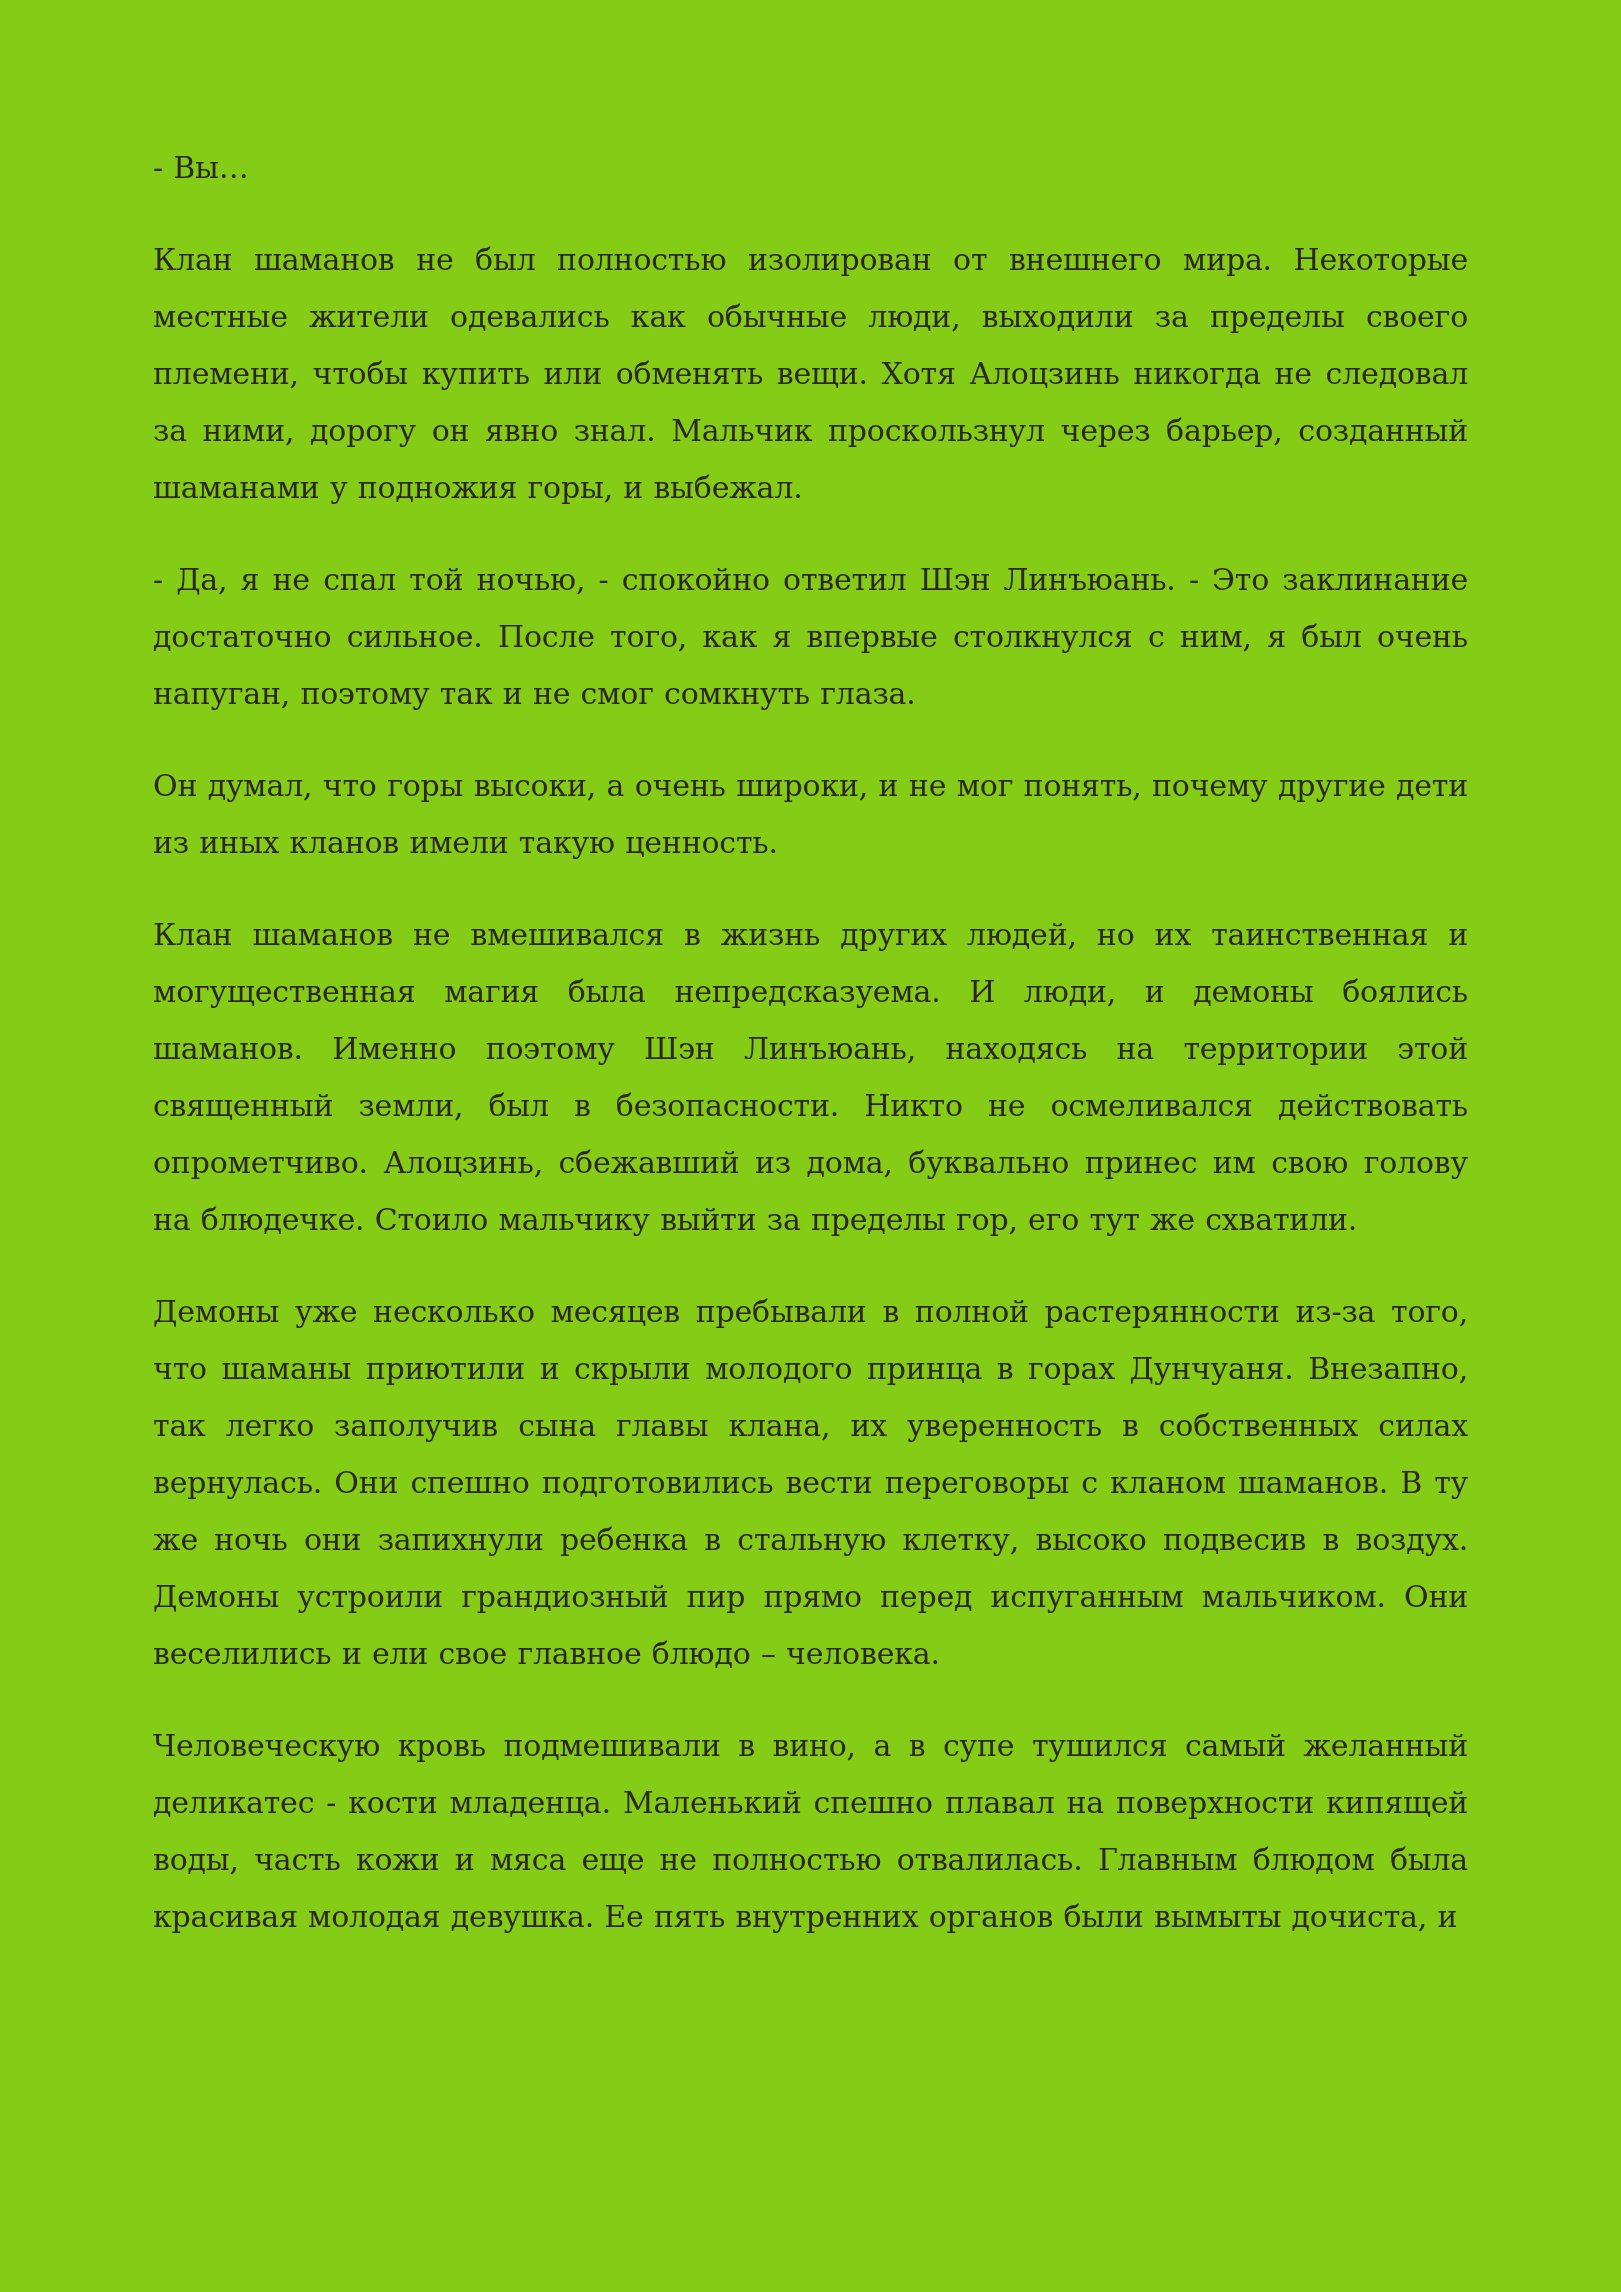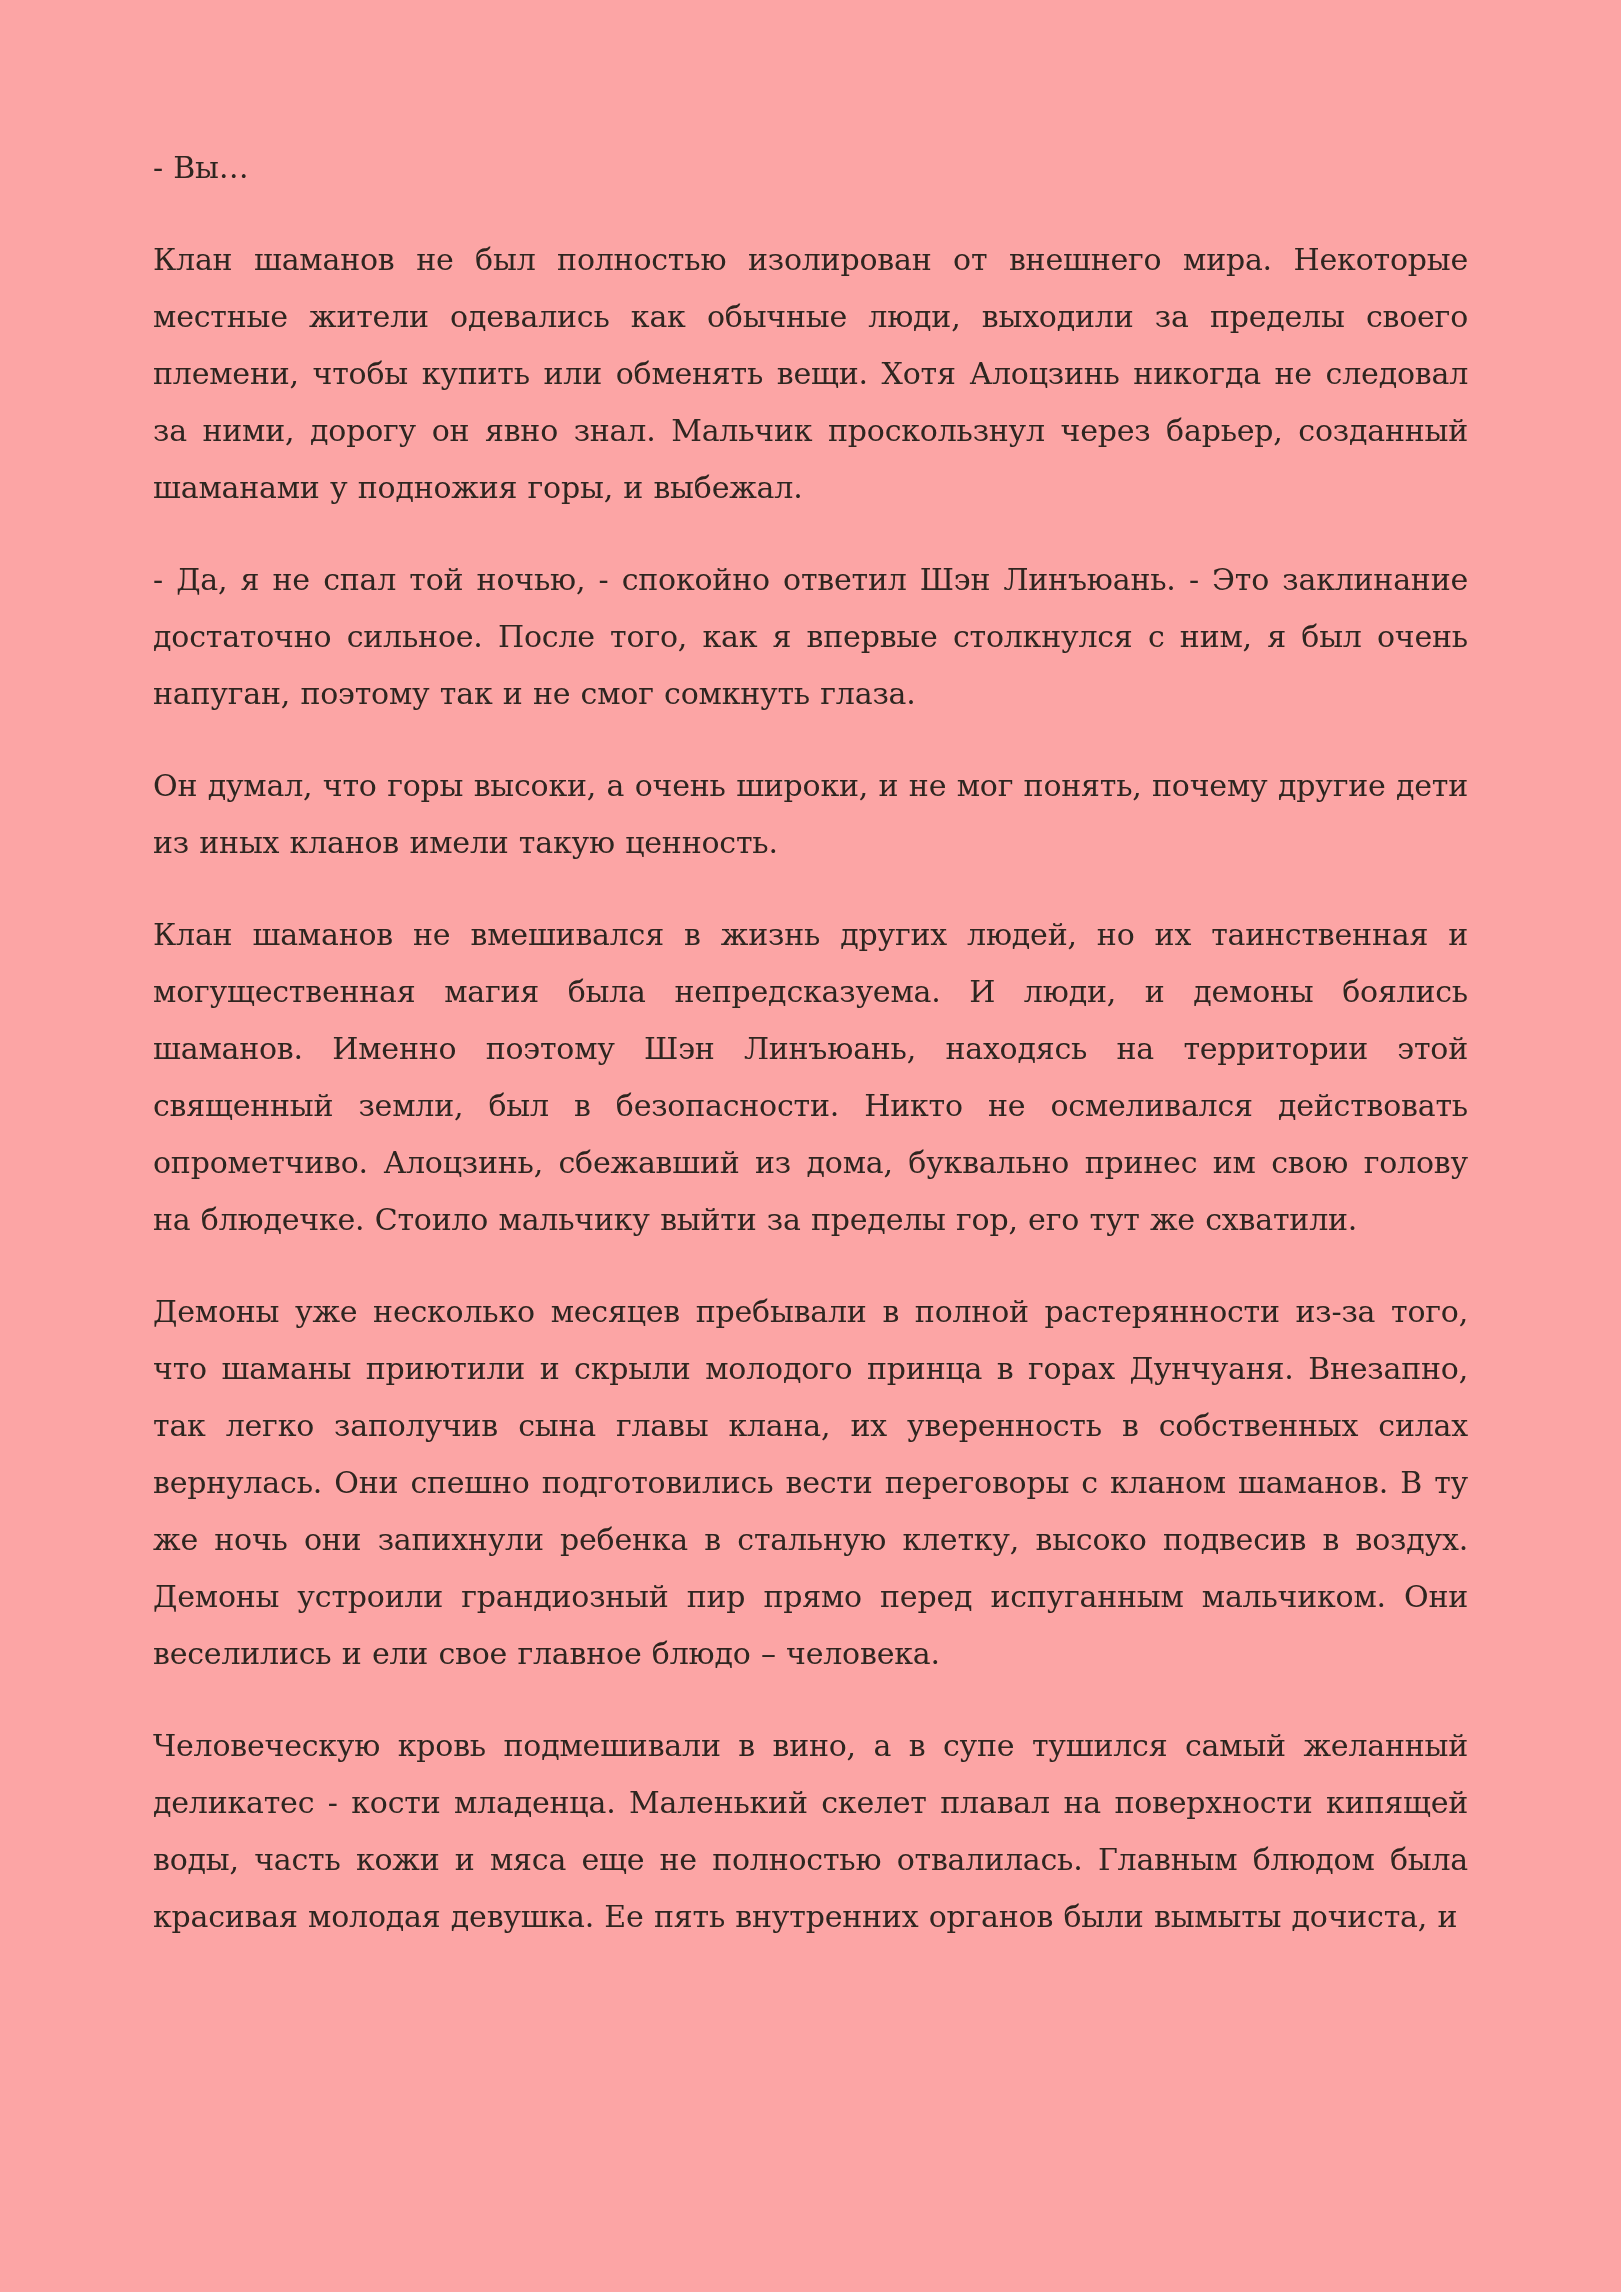--- a/index.html
+++ b/index.html
@@ -10,21 +10,21 @@
     width: 1621px;
     height: 2293px;
     background: #fbe8da;
     overflow: hidden;
   }
   .page {
     box-sizing: border-box;
     width: 1621px;
     height: 2293px;
     padding: 139px 153px 12px 153px;
-    background: #fca5a5;
+    background: #84cc16;
   }
   .text-column p {
     margin: 0 0 35px 0;
     font-family: "DejaVu Serif", "Liberation Serif", serif;
     font-size: 30px;
     line-height: 57px;
     color: #2e2620;
     text-align: justify;
     letter-spacing: -0.2px;
     hyphens: none;
@@ -35,16 +35,16 @@
 <body>
 
 <div class="page">
   <div class="text-column">
     <p>- Вы…</p>
     <p>Клан шаманов не был полностью изолирован от внешнего мира. Некоторые местные жители одевались как обычные люди, выходили за пределы своего племени, чтобы купить или обменять вещи. Хотя Алоцзинь никогда не следовал за ними, дорогу он явно знал. Мальчик проскользнул через барьер, созданный шаманами у подножия горы, и выбежал.</p>
     <p>- Да, я не спал той ночью, - спокойно ответил Шэн Линъюань. - Это заклинание достаточно сильное. После того, как я впервые столкнулся с ним, я был очень напуган, поэтому так и не смог сомкнуть глаза.</p>
     <p>Он думал, что горы высоки, а очень широки, и не мог понять, почему другие дети из иных кланов имели такую ценность.</p>
     <p>Клан шаманов не вмешивался в жизнь других людей, но их таинственная и могущественная магия была непредсказуема. И люди, и демоны боялись шаманов. Именно поэтому Шэн Линъюань, находясь на территории этой священный земли, был в безопасности. Никто не осмеливался действовать опрометчиво. Алоцзинь, сбежавший из дома, буквально принес им свою голову на блюдечке. Стоило мальчику выйти за пределы гор, его тут же схватили.</p>
     <p>Демоны уже несколько месяцев пребывали в полной растерянности из-за того, что шаманы приютили и скрыли молодого принца в горах Дунчуаня. Внезапно, так легко заполучив сына главы клана, их уверенность в собственных силах вернулась. Они спешно подготовились вести переговоры с кланом шаманов. В ту же ночь они запихнули ребенка в стальную клетку, высоко подвесив в воздух. Демоны устроили грандиозный пир прямо перед испуганным мальчиком. Они веселились и ели свое главное блюдо – человека.</p>
-    <p>Человеческую кровь подмешивали в вино, а в супе тушился самый желанный деликатес - кости младенца. Маленький скелет плавал на поверхности кипящей воды, часть кожи и мяса еще не полностью отвалилась. Главным блюдом была красивая молодая девушка. Ее пять внутренних органов были вымыты дочиста, и</p>
+    <p>Человеческую кровь подмешивали в вино, а в супе тушился самый желанный деликатес - кости младенца. Маленький спешно плавал на поверхности кипящей воды, часть кожи и мяса еще не полностью отвалилась. Главным блюдом была красивая молодая девушка. Ее пять внутренних органов были вымыты дочиста, и</p>
   </div>
 </div>
 
 
 </body></html>

